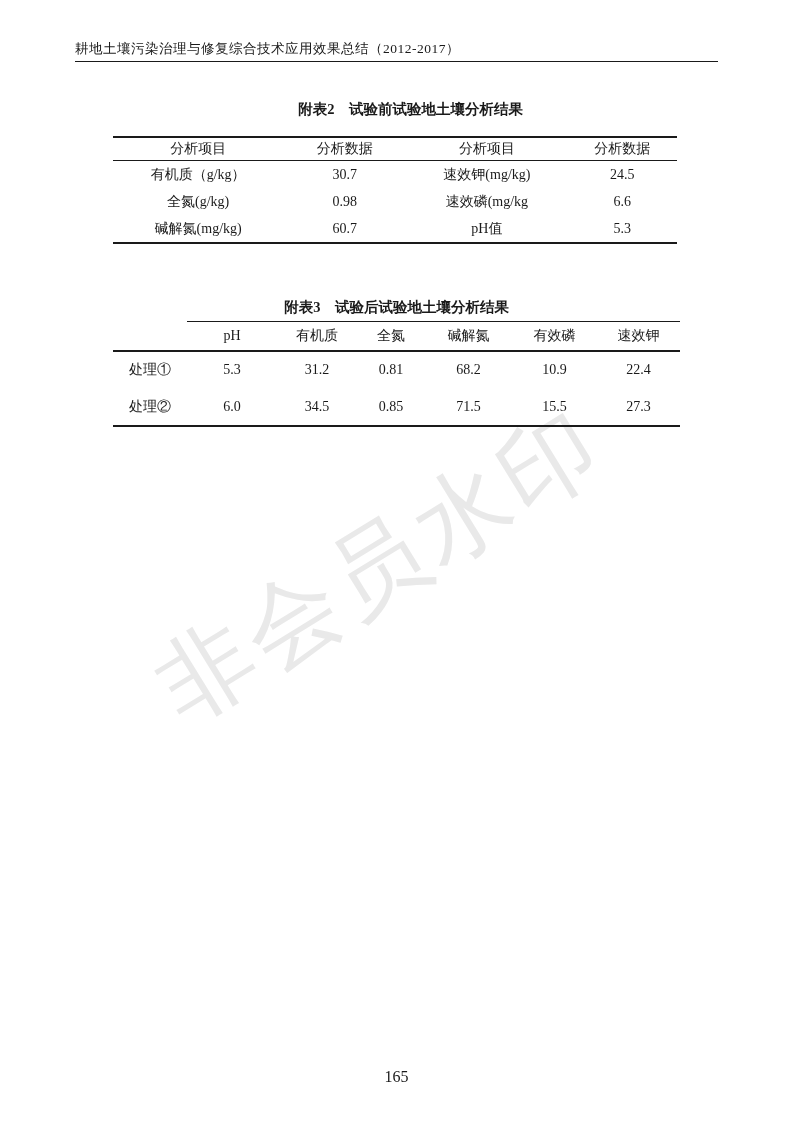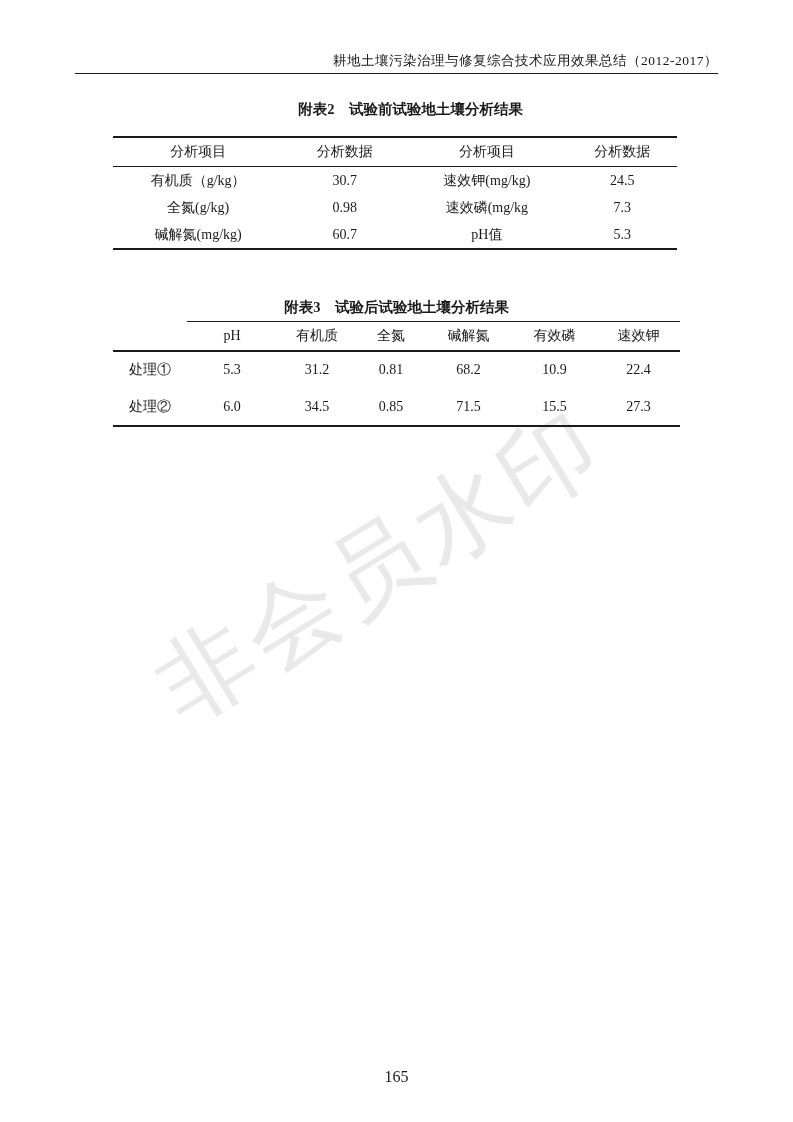--- a/index.html
+++ b/index.html
@@ -17,25 +17,24 @@
   }
 
   
   .running-header {
     position: absolute;
     left: 75px;
     top: 40px;
     width: 643px;
     height: 22px;
     border-bottom: 1.5px solid #1a1a1a;
-    text-align: right;
+    text-align: left;
     font-size: 13.5px;
     letter-spacing: 0.5px;
     line-height: 18px;
-    margin-top: 12px;
   }
 
   
   .watermark {
     position: absolute;
     left: 380px;
     top: 567px;
     transform: translate(-50%, -50%) rotate(-31.5deg);
     font-size: 95px;
     letter-spacing: 5px;
@@ -70,21 +69,21 @@
   }
 
   
   .table2 {
     left: 113px;
     top: 136px;
     width: 564px;
     border-top: 2px solid #1a1a1a;
     border-bottom: 2px solid #1a1a1a;
   }
-  .table2 .thead { height: 29px; border-bottom: 1px solid #1a1a1a; }
+  .table2 .thead { height: 23px; border-bottom: 1px solid #1a1a1a; }
   .table2 .tbody-row { height: 27px; }
   .table2 .c0 { width: 30.2%; }
   .table2 .c1 { width: 21.8%; }
   .table2 .c2 { width: 28.6%; }
   .table2 .c3 { width: 19.4%; }
 
   
   .table3 {
     left: 113px;
     top: 321px;
@@ -141,21 +140,21 @@
       <div class="trow tbody-row">
         <div class="tcell c0">有机质（g/kg）</div>
         <div class="tcell c1">30.7</div>
         <div class="tcell c2">速效钾(mg/kg)</div>
         <div class="tcell c3">24.5</div>
       </div>
       <div class="trow tbody-row">
         <div class="tcell c0">全氮(g/kg)</div>
         <div class="tcell c1">0.98</div>
         <div class="tcell c2">速效磷(mg/kg</div>
-        <div class="tcell c3">7.3</div>
+        <div class="tcell c3">6.6</div>
       </div>
       <div class="trow tbody-row">
         <div class="tcell c0">碱解氮(mg/kg)</div>
         <div class="tcell c1">60.7</div>
         <div class="tcell c2">pH值</div>
         <div class="tcell c3">5.3</div>
       </div>
     </div>
 
     <div class="tbl-title tbl3-title">附表3　试验后试验地土壤分析结果</div>

